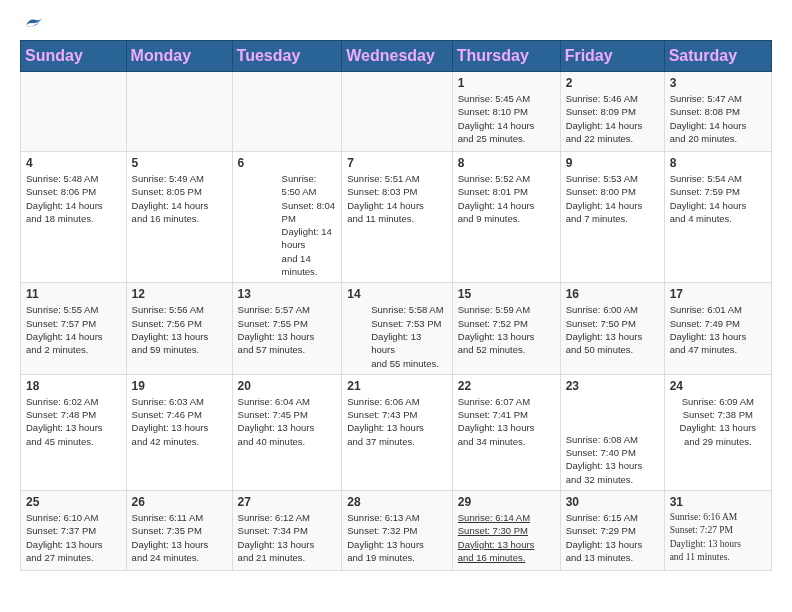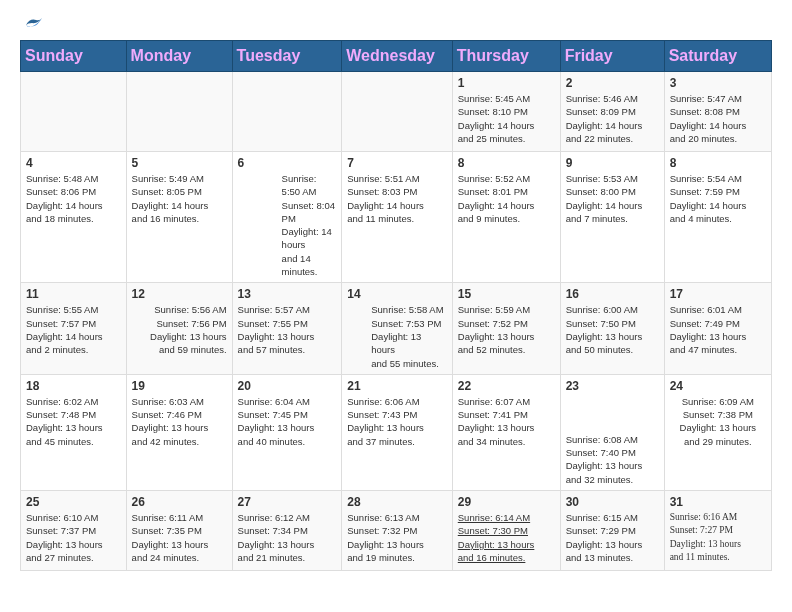--- a/index.html
+++ b/index.html
@@ -191,21 +191,21 @@
       <tr>
         <td>
           <div class="day-number">11</div>
           <div class="day-info" style="white-space: pre-line;">Sunrise: 5:55 AM
 Sunset: 7:57 PM
 Daylight: 14 hours
 and 2 minutes.</div>
         </td>
         <td>
           <div class="day-number">12</div>
-          <div class="day-info" style="white-space: pre-line; text-align: right;">Sunrise: 5:56 AM
+          <div class="day-info" style="white-space: pre-line;">Sunrise: 5:56 AM
 Sunset: 7:56 PM
 Daylight: 13 hours
 and 59 minutes.</div>
         </td>
         <td>
           <div class="day-number">13</div>
           <div class="day-info" style="white-space: pre-line;">Sunrise: 5:57 AM
 Sunset: 7:55 PM
 Daylight: 13 hours
 and 57 minutes.</div>

